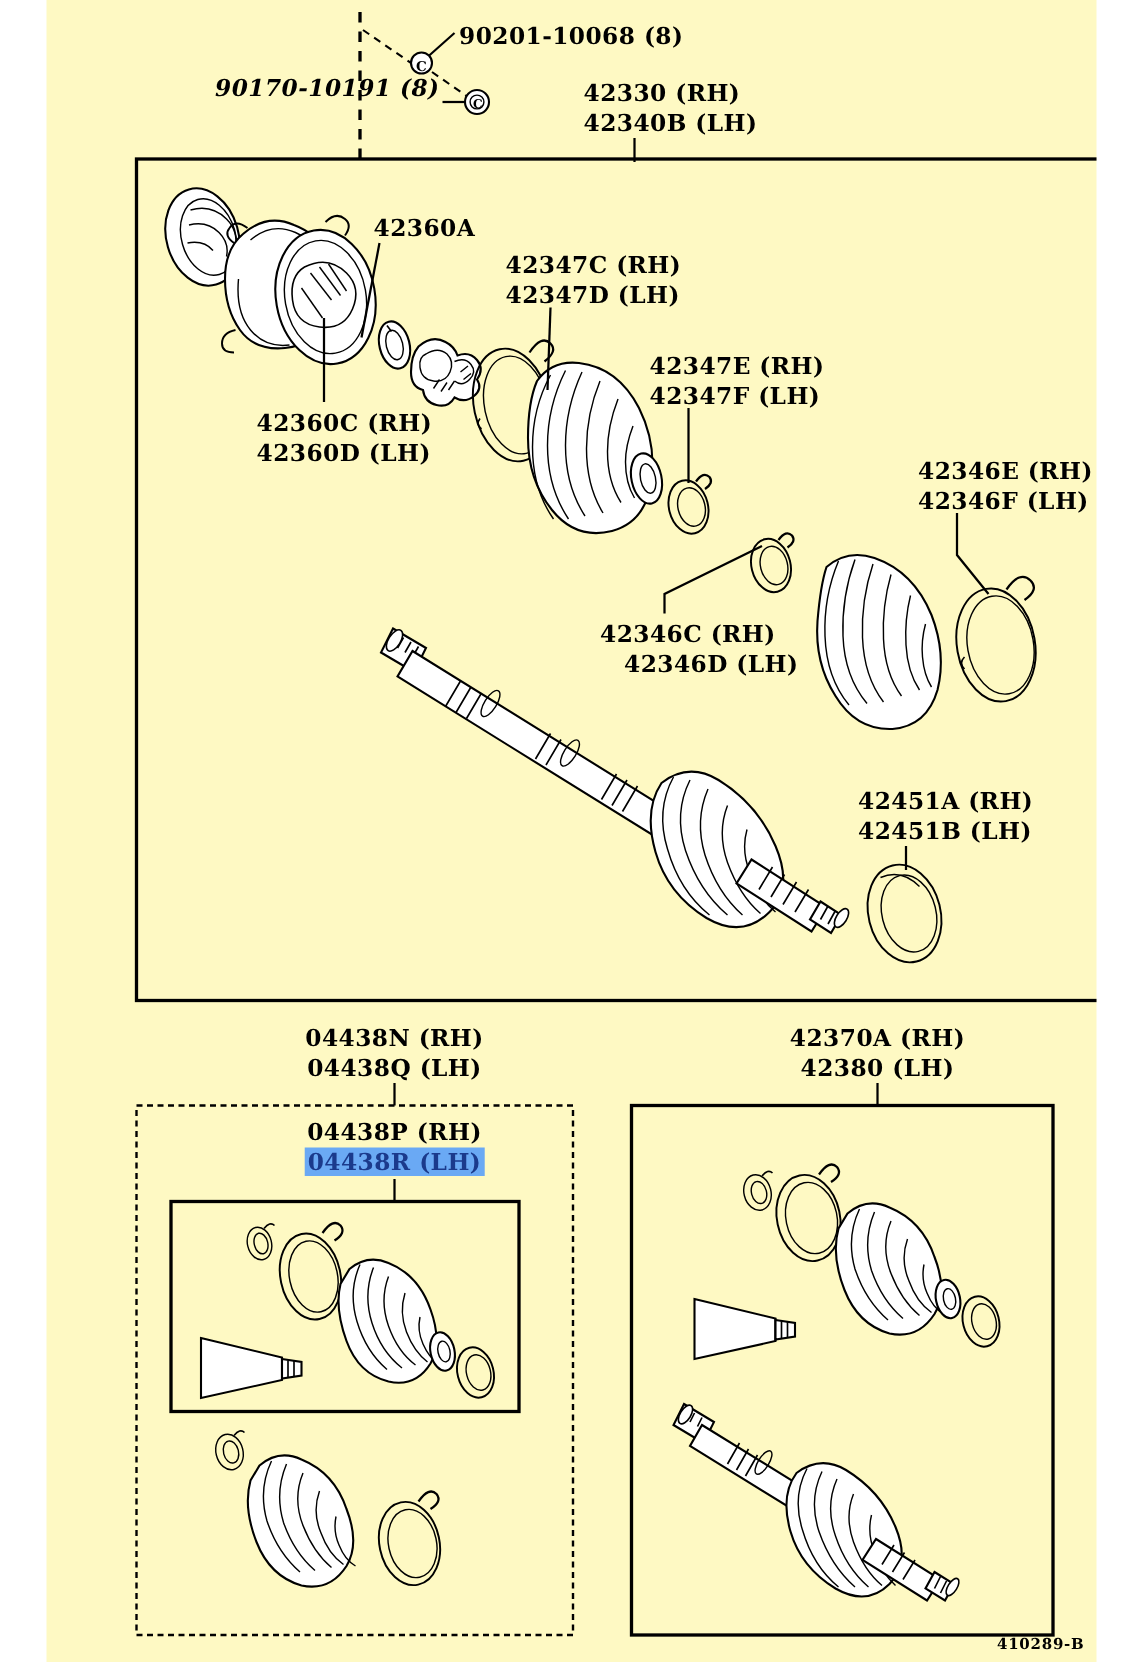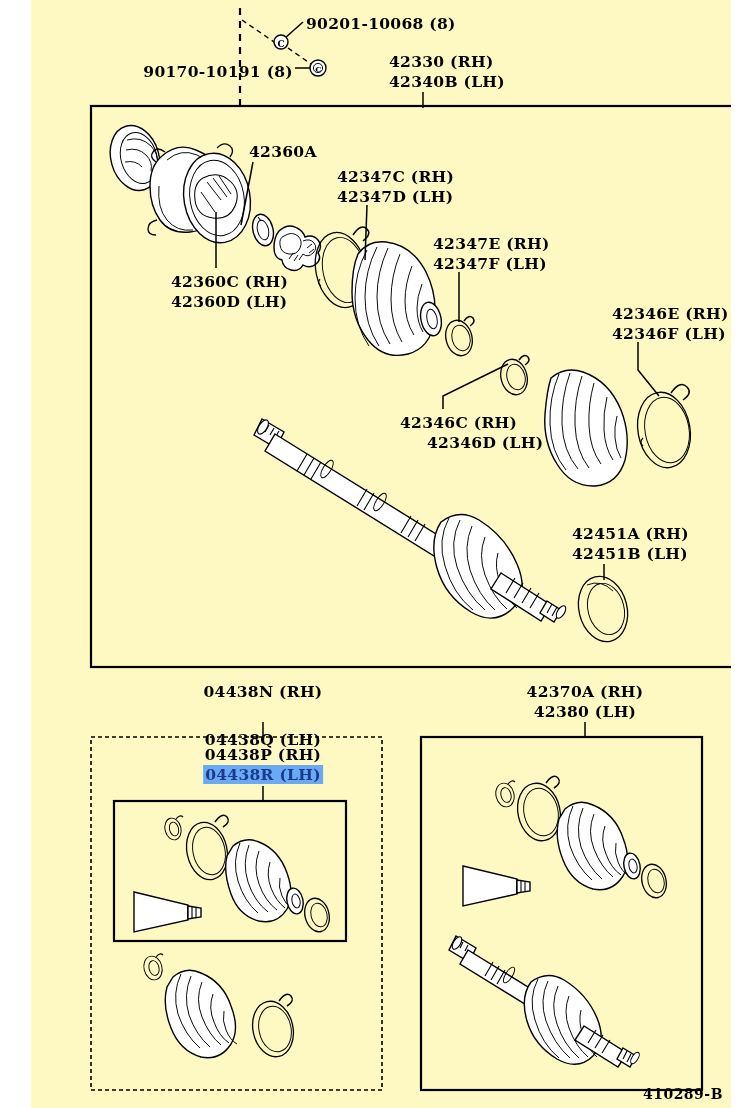--- a/index.html
+++ b/index.html
@@ -35,21 +35,21 @@
     background: #6aa9f4;
     color: #1b3a8c;
     padding: 0 2px;
   }
   .diagcode {
     position: absolute;
     right: 8px;
     bottom: 6px;
     font-family: "DejaVu Serif", serif;
     font-weight: bold;
-    font-size: 14px;
+    font-size: 10px;
     color: #000;
     letter-spacing: 0.5px;
   }
   svg { position: absolute; left: 0; top: 0; }
   .frame-solid {
     fill: none;
     stroke: #000;
     stroke-width: 2.2;
   }
   .frame-dash {
@@ -67,47 +67,47 @@
   .nofill { fill: none; stroke: #000; stroke-width: 1.3; }
   .nofill-t { fill: none; stroke: #000; stroke-width: 0.95; }
 </style>
 </head>
 <body>
 
 <div id="page">
 
   <div class="lbl" style="left:275px; top:14px;">90201-10068 (8)</div>
 
-  <div class="lbl rgt" style="left:262px; top:62px;">90170-10191 (8)</div>
+  <div class="lbl rgt" style="left:262px; top:49px;font-style:italic;">90170-10191 (8)</div>
 
   <div class="lbl" style="left:358px; top:52px;">42330 (RH)</div>
   <div class="lbl" style="left:358px; top:72px;">42340B (LH)</div>
 
   <div class="lbl" style="left:218px; top:142px;">42360A</div>
 
   <div class="lbl" style="left:140px; top:272px;">42360C (RH)</div>
   <div class="lbl" style="left:140px; top:292px;">42360D (LH)</div>
 
   <div class="lbl" style="left:306px; top:167px;">42347C (RH)</div>
   <div class="lbl" style="left:306px; top:187px;">42347D (LH)</div>
 
   <div class="lbl" style="left:402px; top:234px;text-align:right;">42347E (RH)</div>
   <div class="lbl" style="left:402px; top:254px;text-align:center;">42347F (LH)</div>
 
   <div class="lbl" style="left:581px; top:304px;">42346E (RH)</div>
   <div class="lbl" style="left:581px; top:324px;">42346F (LH)</div>
 
   <div class="lbl" style="left:369px; top:413px;">42346C (RH)</div>
-  <div class="lbl" style="left:396px; top:433px;text-align:right;">42346D (LH)</div>
+  <div class="lbl" style="left:385px; top:433px;text-align:right;">42346D (LH)</div>
 
   <div class="lbl" style="left:541px; top:524px;">42451A (RH)</div>
   <div class="lbl" style="left:541px; top:544px;">42451B (LH)</div>
 
   <div class="lbl ctr" style="left:232px; top:682px;">04438N (RH)</div>
-  <div class="lbl ctr" style="left:232px; top:730px;">04438Q (LH)</div>
+  <div class="lbl ctr" style="left:232px; top:702px;">04438Q (LH)</div>
 
   <div class="lbl ctr" style="left:232px; top:745px;">04438P (RH)</div>
   <div class="lbl ctr lbl-hl" style="left:232px; top:765px;">04438R (LH)</div>
 
   <div class="lbl ctr" style="left:554px; top:682px;">42370A (RH)</div>
   <div class="lbl ctr" style="left:554px; top:702px;">42380 (LH)</div>
 
   <div class="diagcode">410289-B</div>
 
   <svg width="756" height="1108" viewBox="0 0 756 1108">

